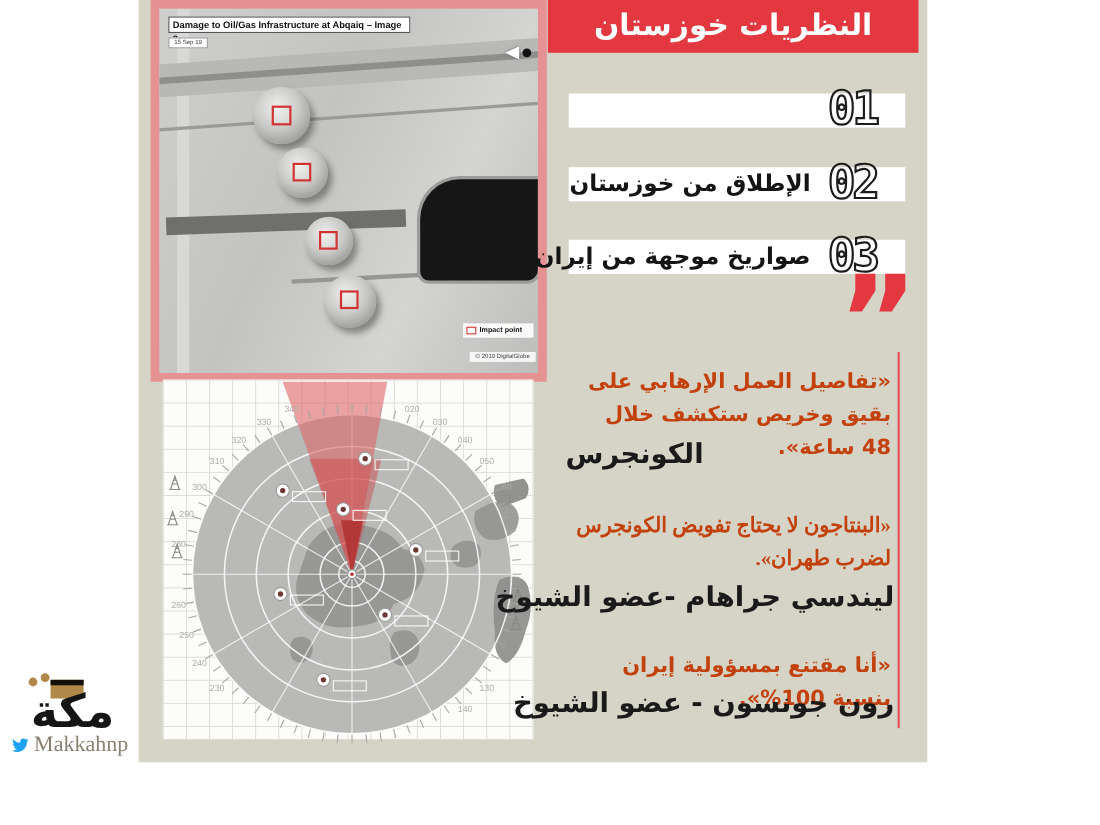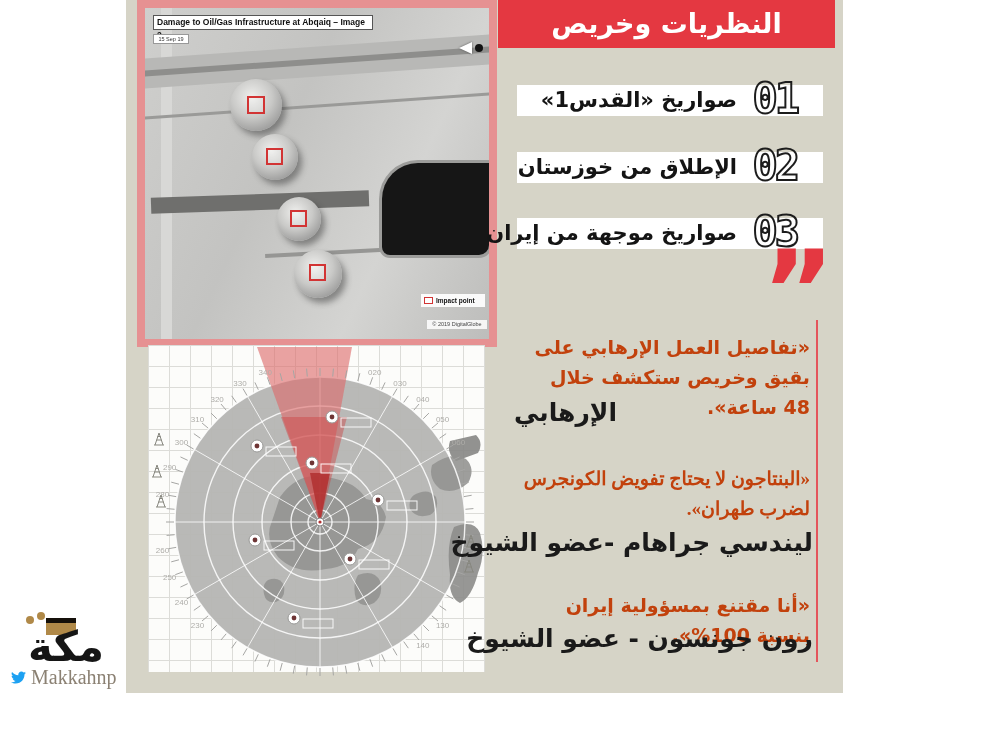--- a/index.html
+++ b/index.html
@@ -309,43 +309,42 @@
         <g transform="translate(318,190)">
           <path d="M1,12 L5,0 L9,12 M0,12 L10,12 M2.5,7 L7.5,7 M3.5,3.5 L6.5,3.5" stroke="#87877f" stroke-width="1" fill="none"></path>
         </g>
         <g transform="translate(316,215)">
           <path d="M1,12 L5,0 L9,12 M0,12 L10,12 M2.5,7 L7.5,7 M3.5,3.5 L6.5,3.5" stroke="#87877f" stroke-width="1" fill="none"></path>
         </g>
       </g>
   </svg>
 </div>
 
-<div class="abs hdr">النظريات وخريص</div>
+<div class="abs hdr">النظريات خوزستان</div>
 
 <div class="abs theory" style="top:85px;">
   <div class="t-bar"></div>
-  <span class="t-label">صواريخ «القدس1»</span>
   <span class="t-num">01</span>
 </div>
 <div class="abs theory" style="top:152px;padding-left:44px;">
   <div class="t-bar"></div>
   <span class="t-label">الإطلاق من خوزستان</span>
   <span class="t-num">02</span>
 </div>
 <div class="abs theory" style="top:218px;text-align:center;">
   <div class="t-bar"></div>
   <span class="t-label">صواريخ موجهة من إيران</span>
   <span class="t-num">03</span>
 </div>
 
 <div class="abs qmark">”</div>
 <div class="abs redline"></div>
 
 <div class="abs quote q1">«تفاصيل العمل الإرهابي على بقيق وخريص ستكشف خلال 48 ساعة».</div>
-<div class="abs attr a1">الإرهابي</div>
+<div class="abs attr a1">الكونجرس</div>
 <div class="abs quote q2">«البنتاجون لا يحتاج تفويض الكونجرس لضرب طهران».</div>
 <div class="abs attr a2">ليندسي جراهام -عضو الشيوخ</div>
 <div class="abs quote q3">«أنا مقتنع بمسؤولية إيران بنسبة 100%».</div>
 <div class="abs attr a3">رون جونسون - عضو الشيوخ</div>
 
 <div class="abs logo">
   <div class="gold-dot" style="left:16px; top:6px;"></div>
   <div class="gold-dot" style="left:27px; top:2px;"></div>
   <div class="kaaba"></div>
   <div class="logo-word">مكة</div>

